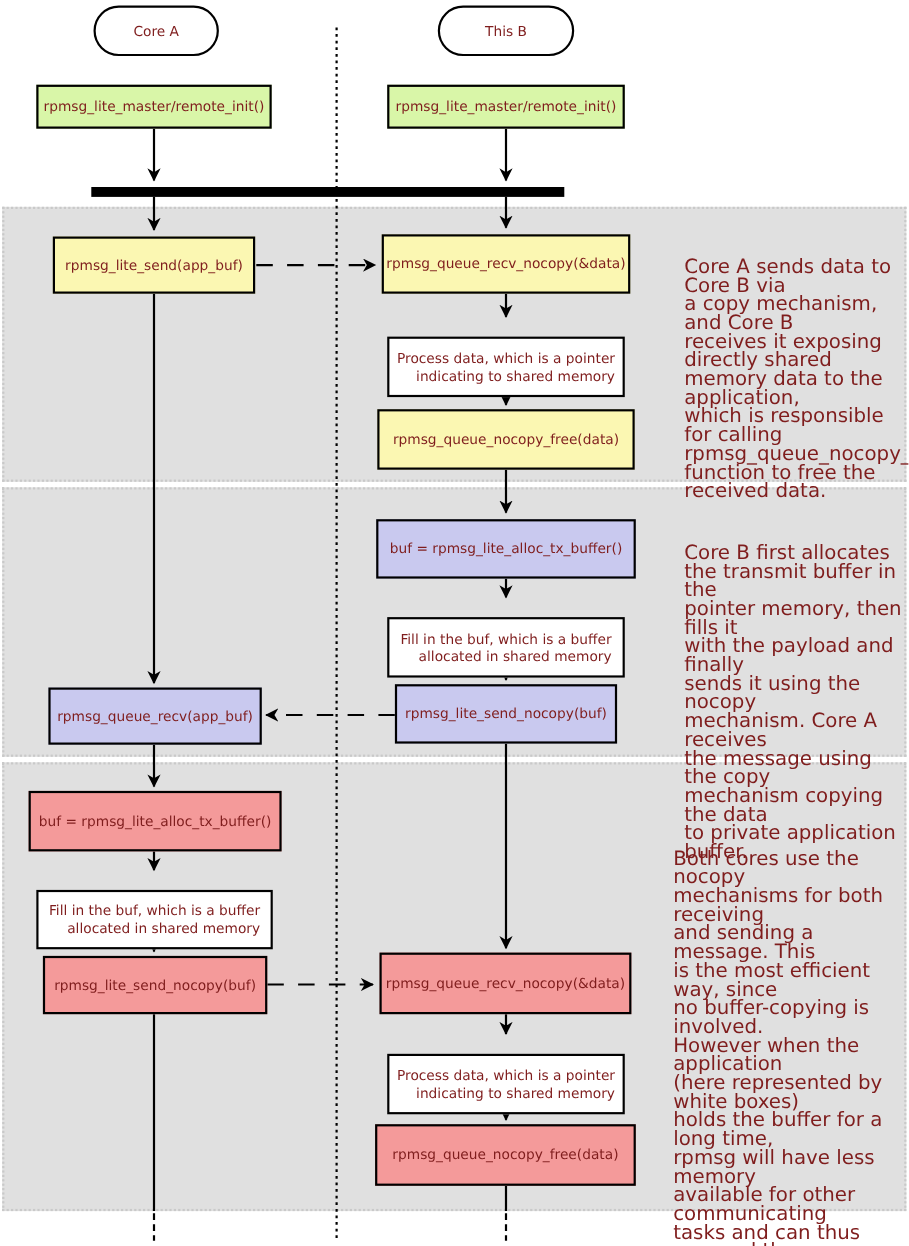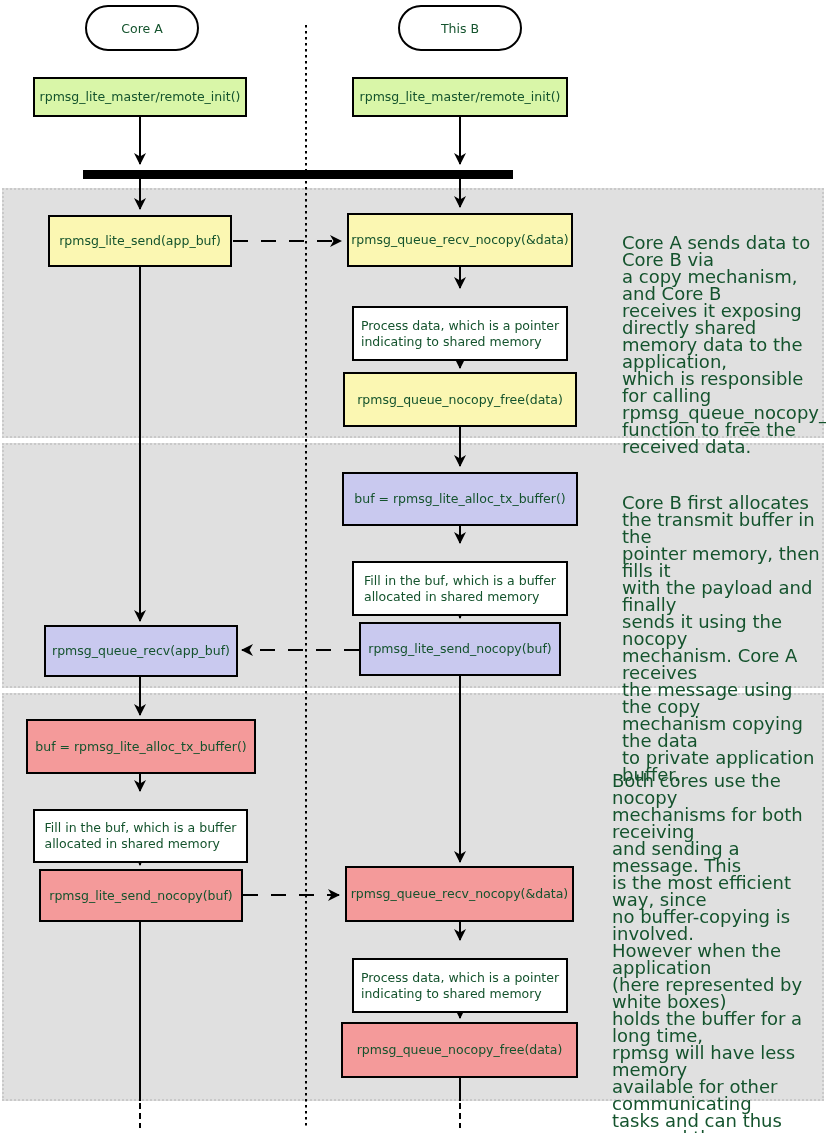--- a/index.html
+++ b/index.html
@@ -1,31 +1,31 @@
 <!DOCTYPE html>
 <html><head>
 <meta charset="utf-8">
 <style>
   html,body{margin:0;padding:0;background:#ffffff;}
   #stage{
     position:relative;
     width:826px;height:1133px;
     background:#ffffff;
     font-family:"DejaVu Sans","Liberation Sans",sans-serif;
-    color:#14532d;
+    color:#7f1d1d;
     overflow:hidden;
   }
   .abs{position:absolute;box-sizing:border-box;}
   .panel{
     background:#e0e0e0;
     border:2px dotted #c9c9c9;
   }
   .node{
     display:flex;align-items:center;justify-content:center;
-    text-align:left;
+    text-align:right;
     border:2px solid #000;
     font-size:12.5px;
     line-height:1.25;
     white-space:pre-line;
     padding:2px 2px;
     z-index:3;
   }
   .head{
     border:2px solid #000;
     border-radius:24px;

